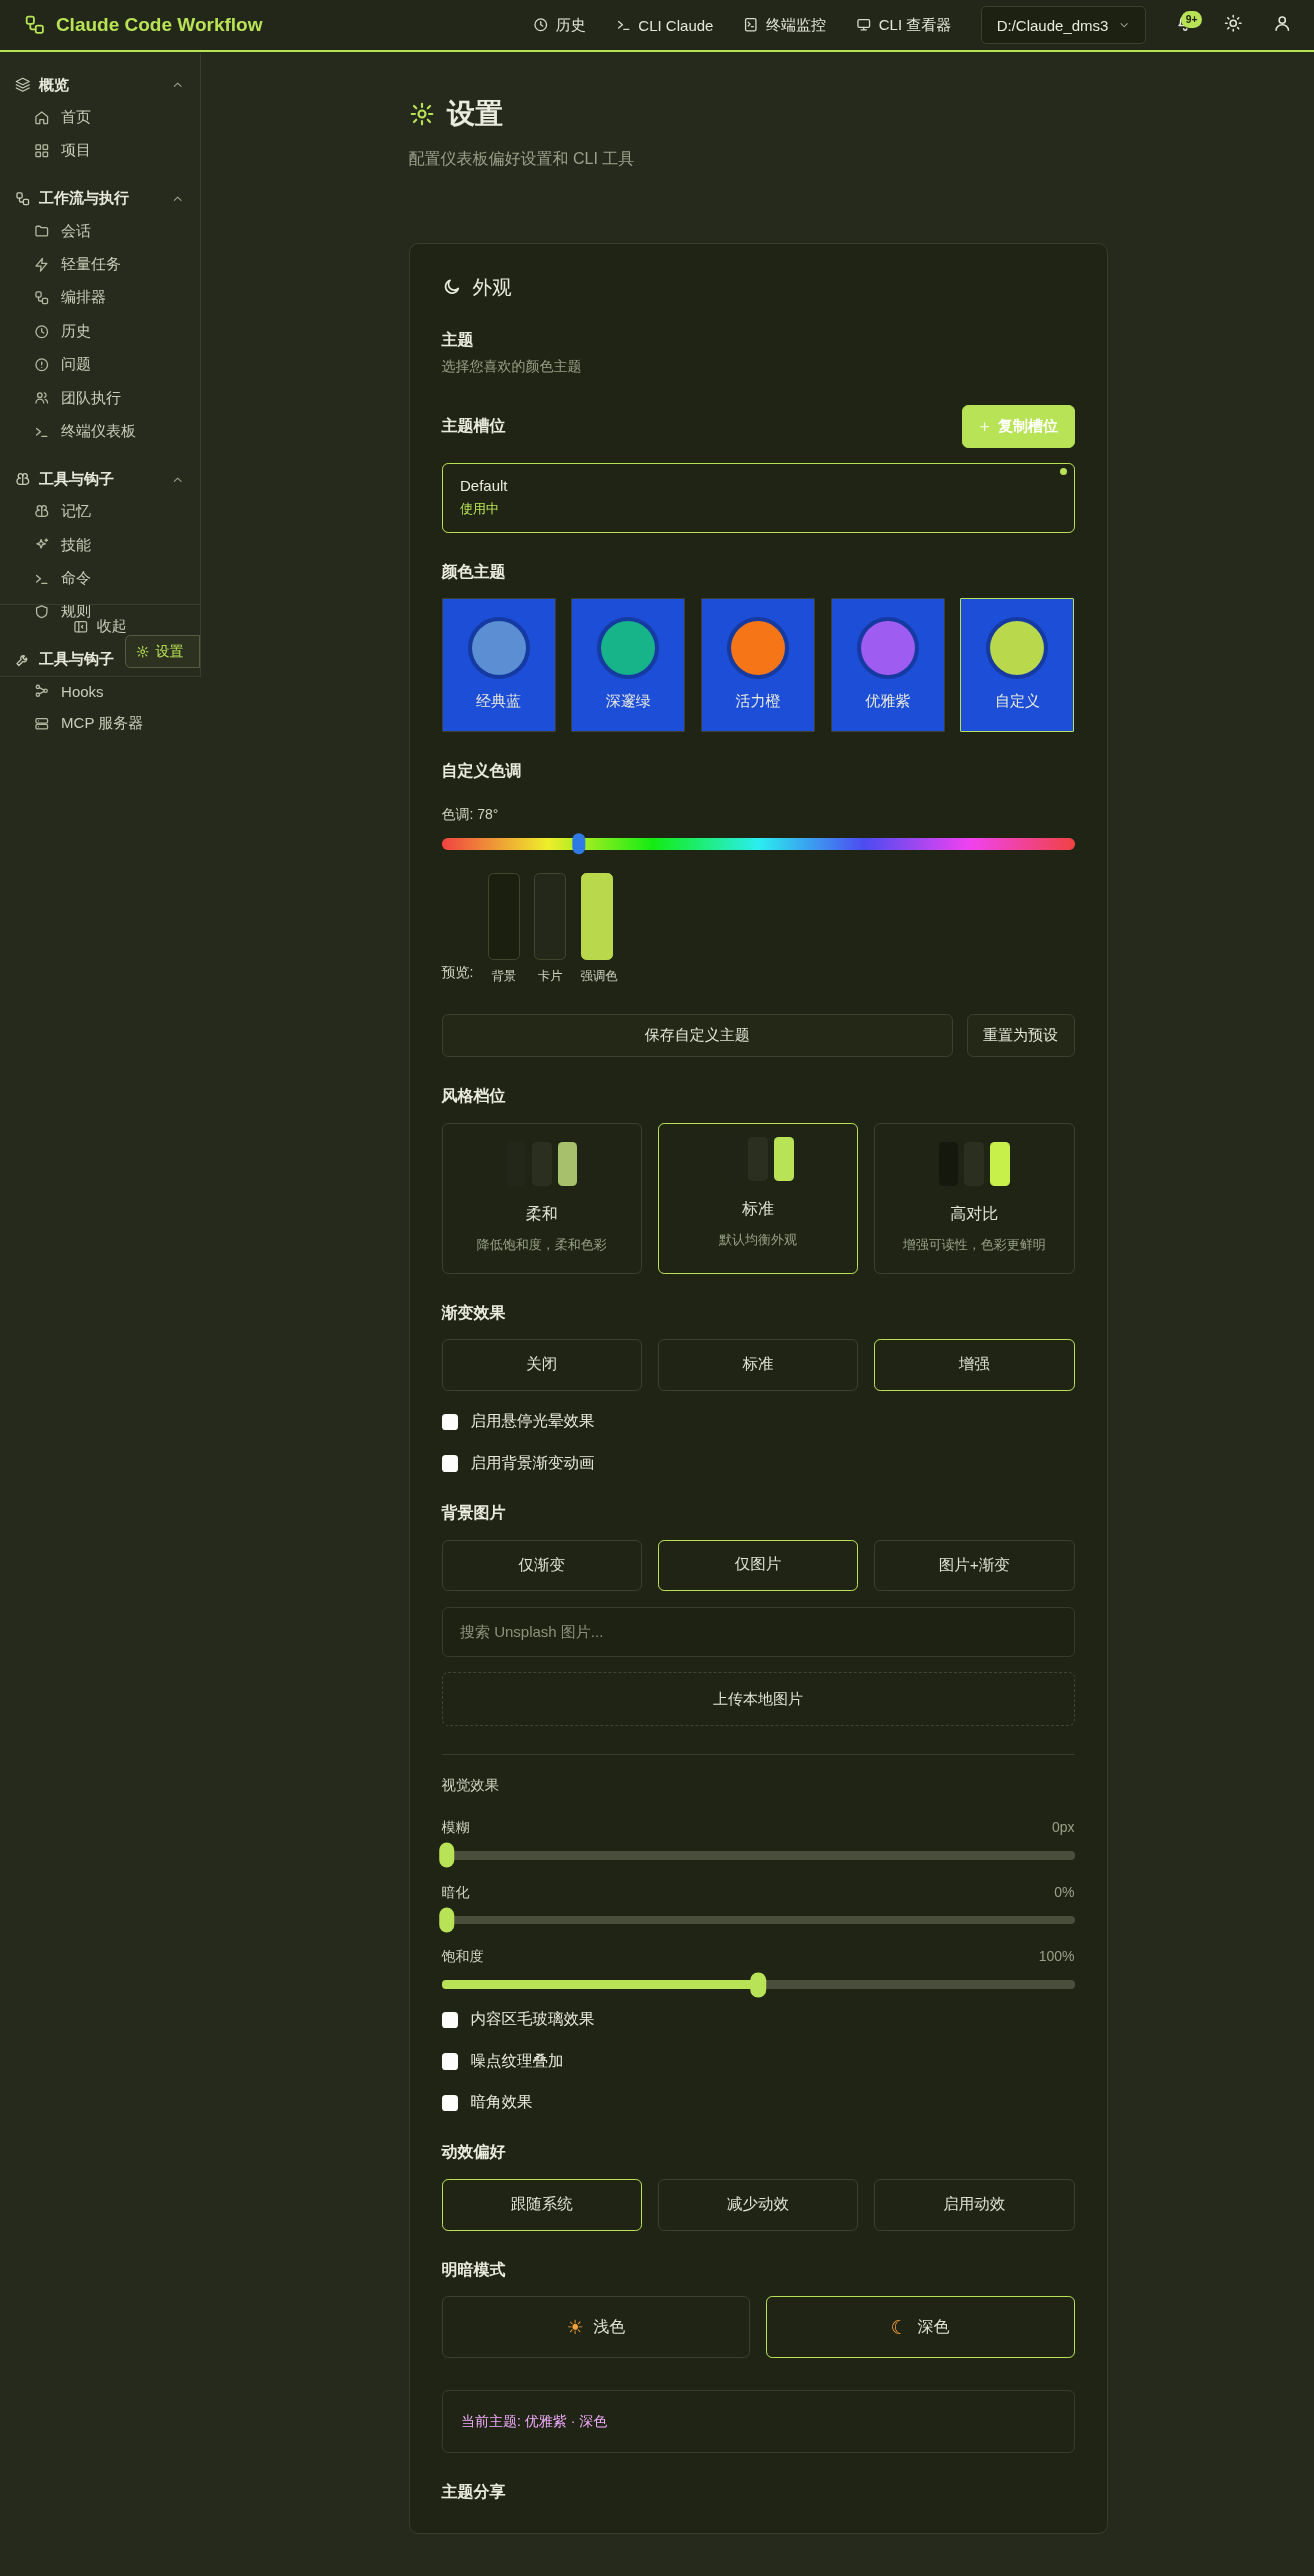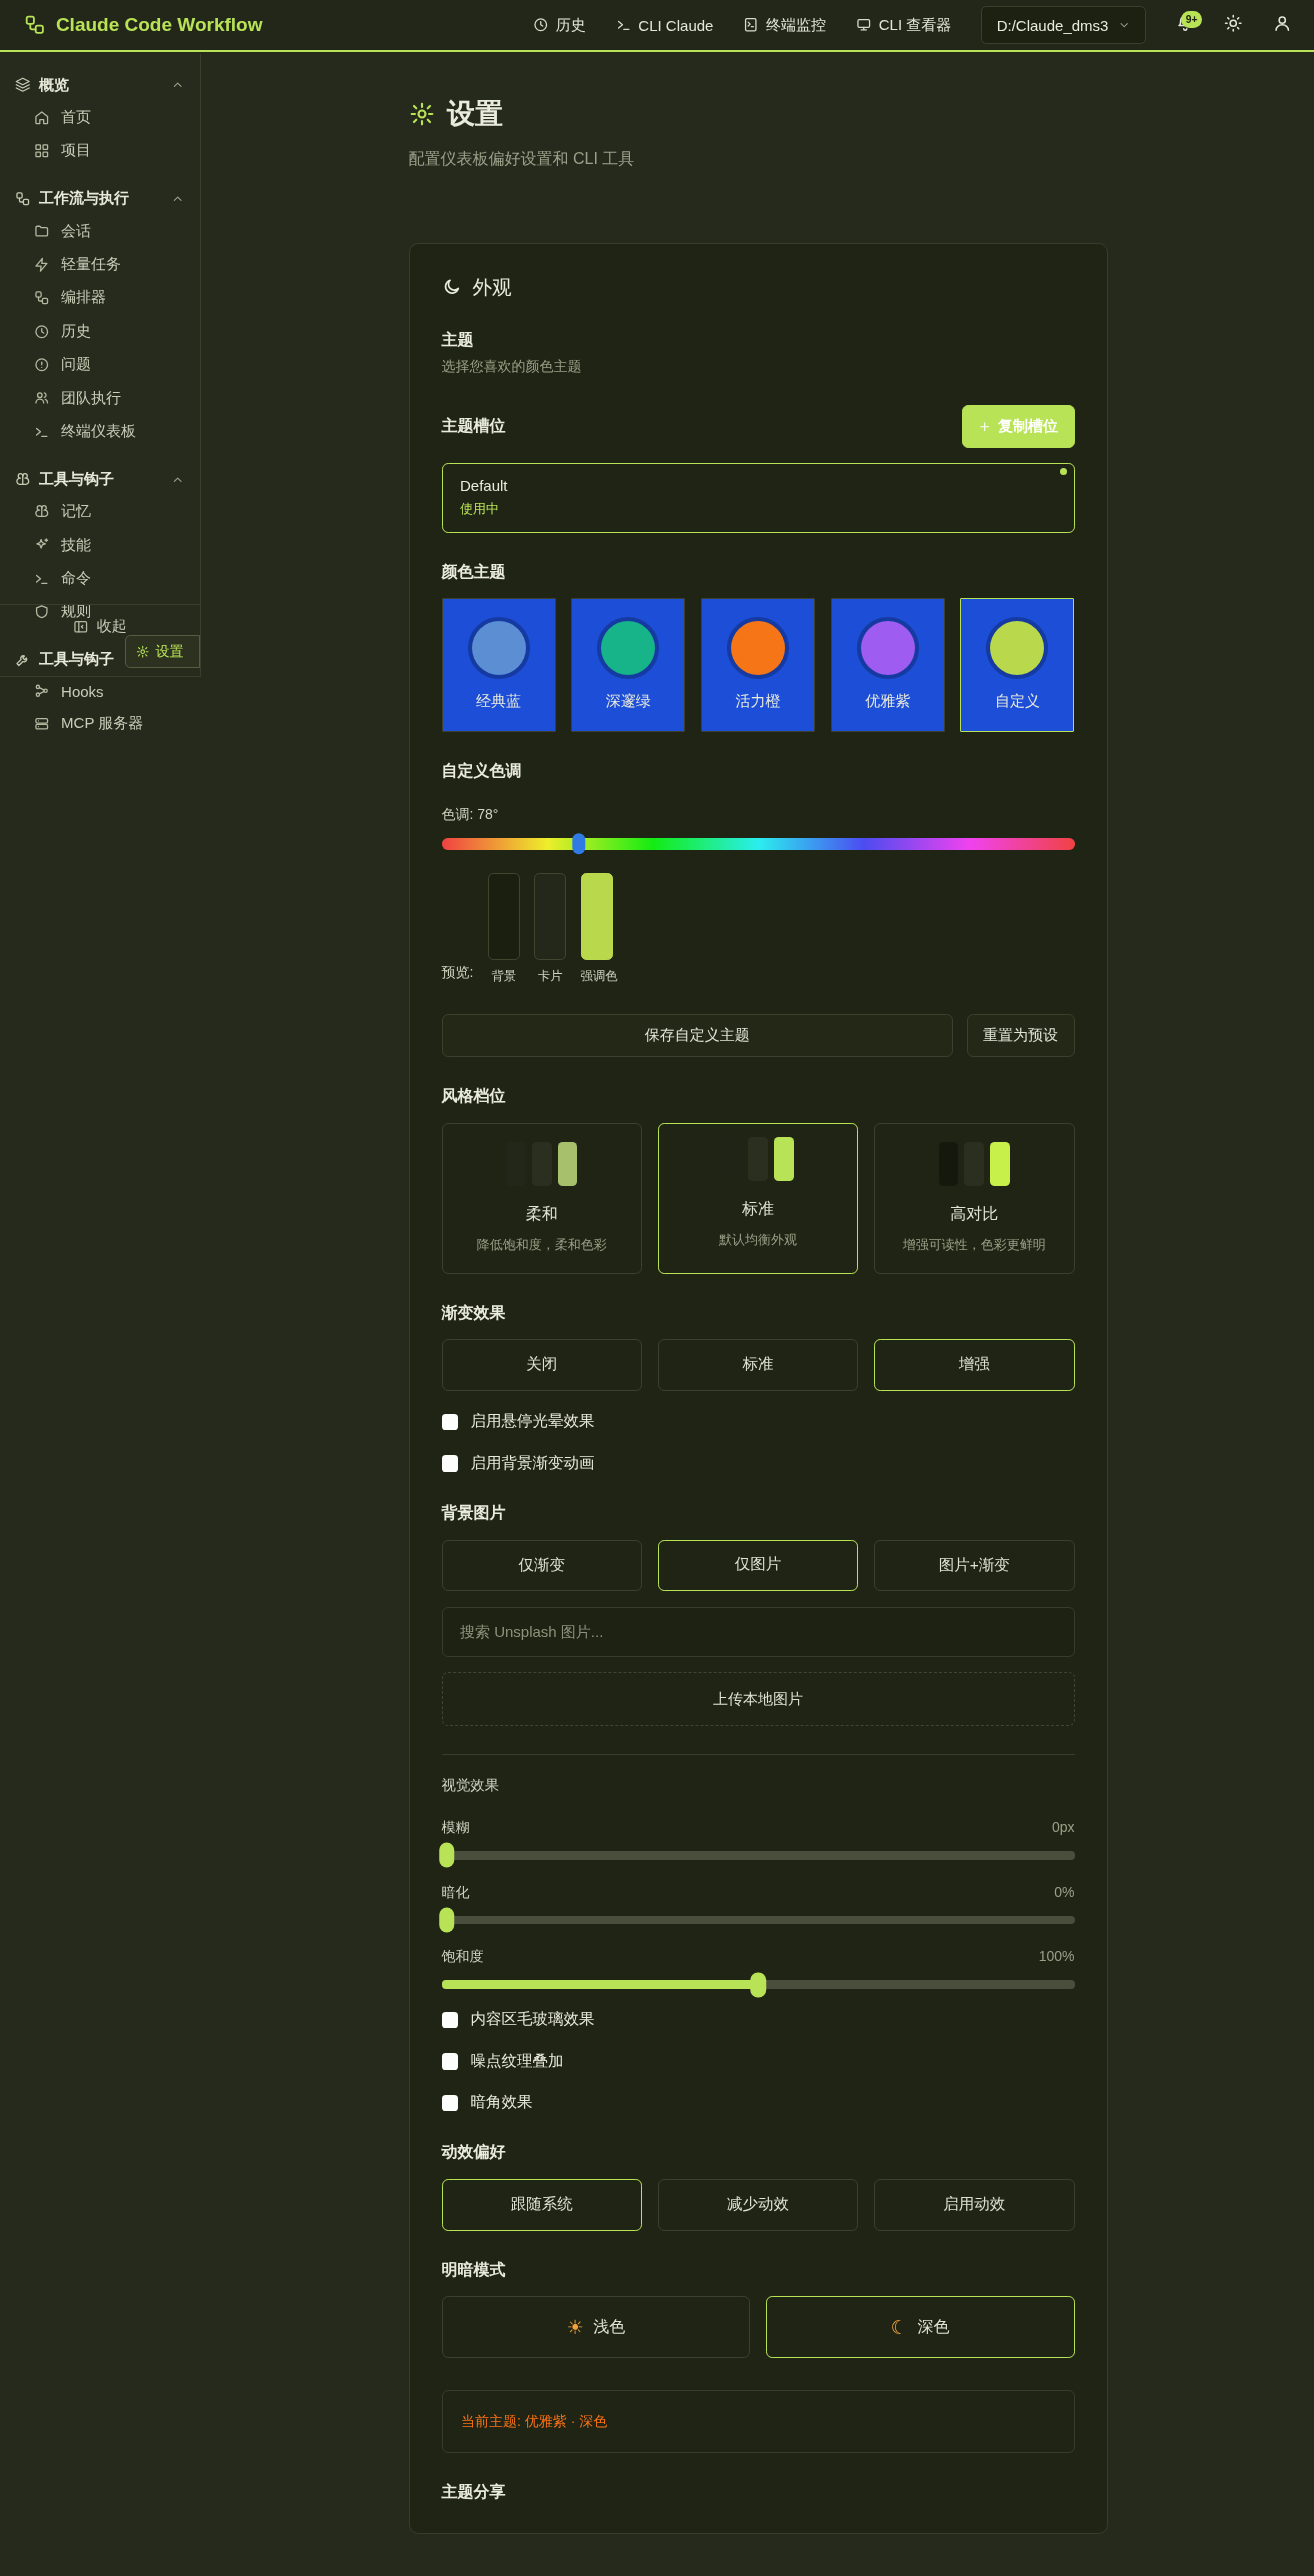--- a/index.html
+++ b/index.html
@@ -82,21 +82,21 @@
 .hue .thumb{background:#2f7ae5;width:13.4px;height:21.6px}
 .prevrow{display:flex;align-items:flex-end;gap:14.4px;margin-top:23px}
 .prevlab{font-size:14px;color:#cfd4c0;padding-bottom:3.1px}
 .sw{text-align:center}
 .swbox{width:32px;height:87px;border-radius:5.2px;border:0.5px solid #42462f}
 .swlab{font-size:12.4px;color:#cfd4c0;margin-top:8.2px}
 .saverow{display:flex;gap:13.4px;margin-top:29px}
 .saverow .big{flex:1}
 .mode{display:flex;align-items:center;justify-content:center;gap:9.3px;height:62px;font-size:16px}
 .emoji{font-size:19.6px;color:#f6a13c;font-family:"DejaVu Sans",sans-serif}
-.info{border:0.5px solid #383c2a;border-radius:6.2px;padding:21.6px 18.5px;font-size:14px;color:#f97316;margin-top:32px}
+.info{border:0.5px solid #383c2a;border-radius:6.2px;padding:21.6px 18.5px;font-size:14px;color:#f0abfc;margin-top:32px}
 .mt40{margin-top:20.6px}.mt56{margin-top:29px}
 </style>
 </head>
 <body>
 
 <div class="hdr">
   <div class="logo">
     <span class="ic">
         <svg viewBox="0 0 24 24" fill="none" stroke="currentColor" stroke-width="2" stroke-linecap="round" stroke-linejoin="round">
           <rect x="3" y="3" width="8" height="8" rx="2"></rect>

